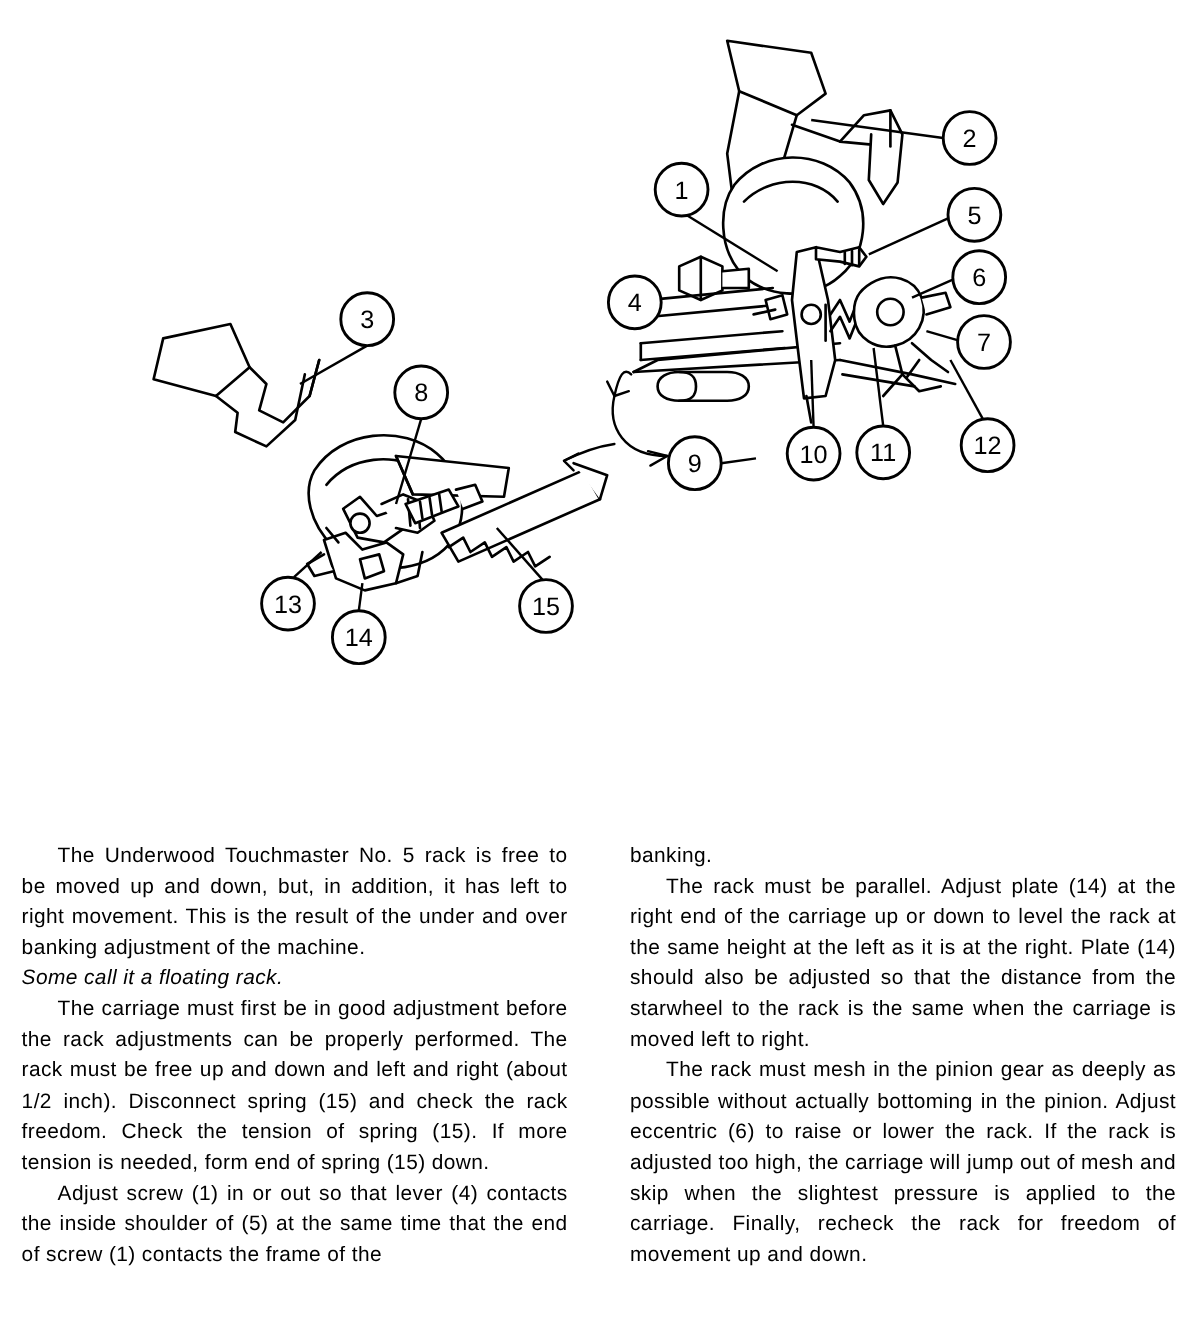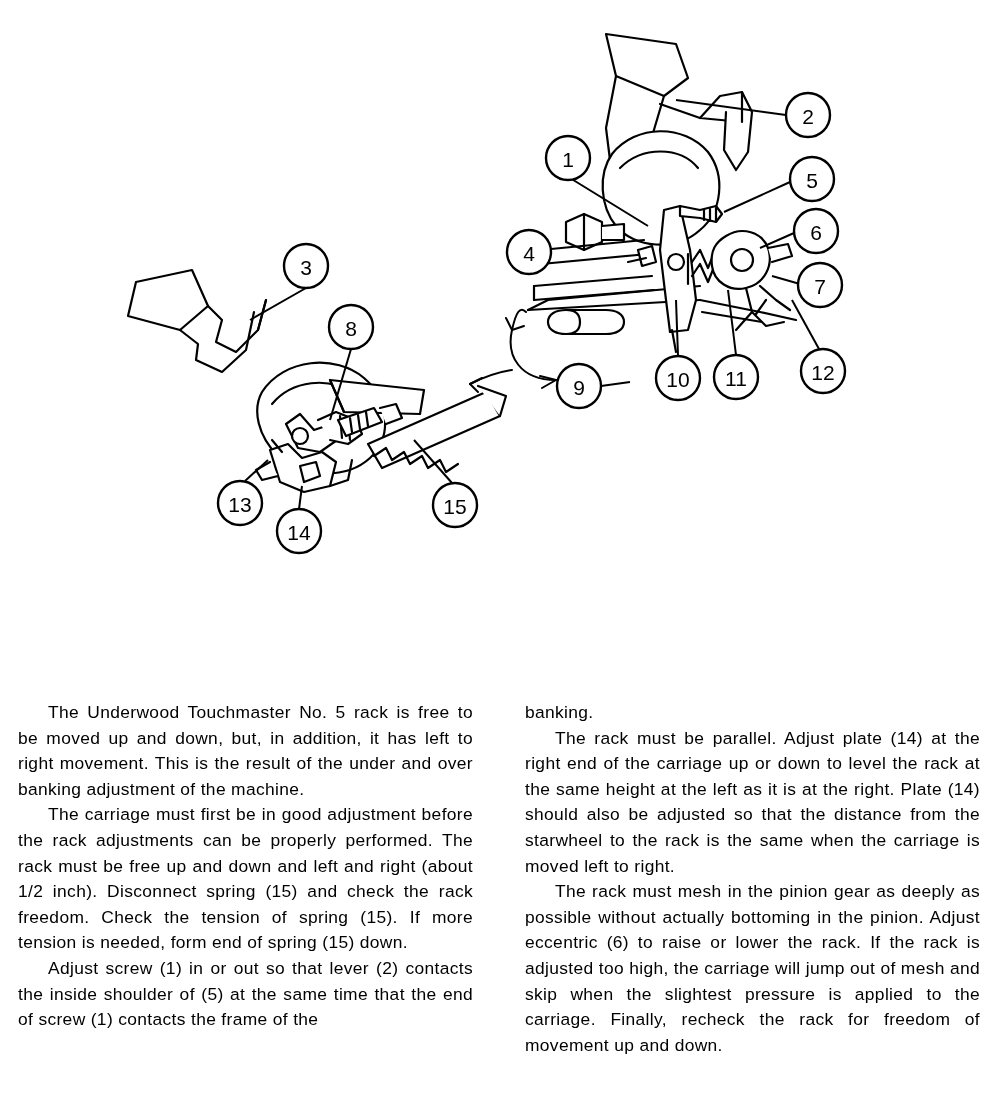--- a/index.html
+++ b/index.html
@@ -253,21 +253,22 @@
         <circle cx="455" cy="505" r="22" fill="#fff" stroke="#000" stroke-width="2.4"></circle>
         <text class="callout-num" x="455" y="506">15</text>
       </g>
     </g>
   </svg>
 </div>
 
 <div id="text-area">
   <div class="column">
     <p class="indent">The Underwood Touchmaster No. 5 rack is free to be moved up and down, but, in addition, it has left to right movement. This is the result of the under and over banking adjustment of the machine. </p>
+    <p class="italic-tail it">Some call it a floating rack.</p>
     <p class="indent">The carriage must first be in good adjustment before the rack adjustments can be properly performed. The rack must be free up and down and left and right (about 1/2 inch). Disconnect spring (15) and check the rack freedom. Check the tension of spring (15). If more tension is needed, form end of spring (15) down.</p>
-    <p class="indent">Adjust screw (1) in or out so that lever (2) contacts the inside shoulder of (5) at the same time that the end of screw (1) contacts the frame of the</p>
+    <p class="indent">Adjust screw (1) in or out so that lever (4) contacts the inside shoulder of (5) at the same time that the end of screw (1) contacts the frame of the</p>
   </div>
   <div class="column">
     <p>banking.</p>
     <p class="indent">The rack must be parallel. Adjust plate (14) at the right end of the carriage up or down to level the rack at the same height at the left as it is at the right. Plate (14) should also be adjusted so that the distance from the starwheel to the rack is the same when the carriage is moved left to right.</p>
     <p class="indent">The rack must mesh in the pinion gear as deeply as possible without actually bottoming in the pinion. Adjust eccentric (6) to raise or lower the rack. If the rack is adjusted too high, the carriage will jump out of mesh and skip when the slightest pressure is applied to the carriage. Finally, recheck the rack for freedom of movement up and down.</p>
   </div>
 </div>
 
 </body></html>

